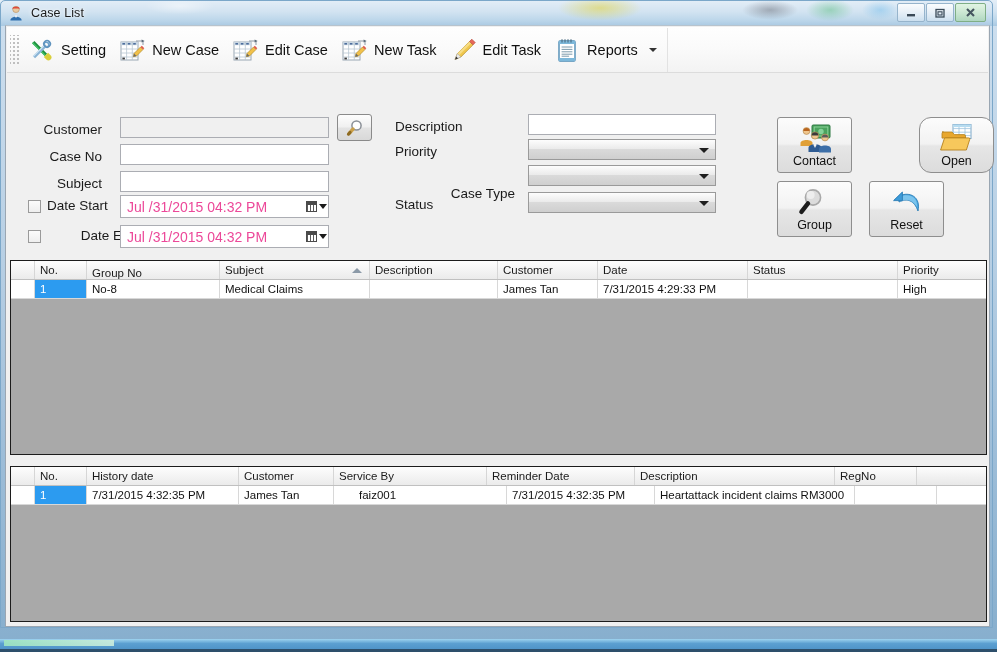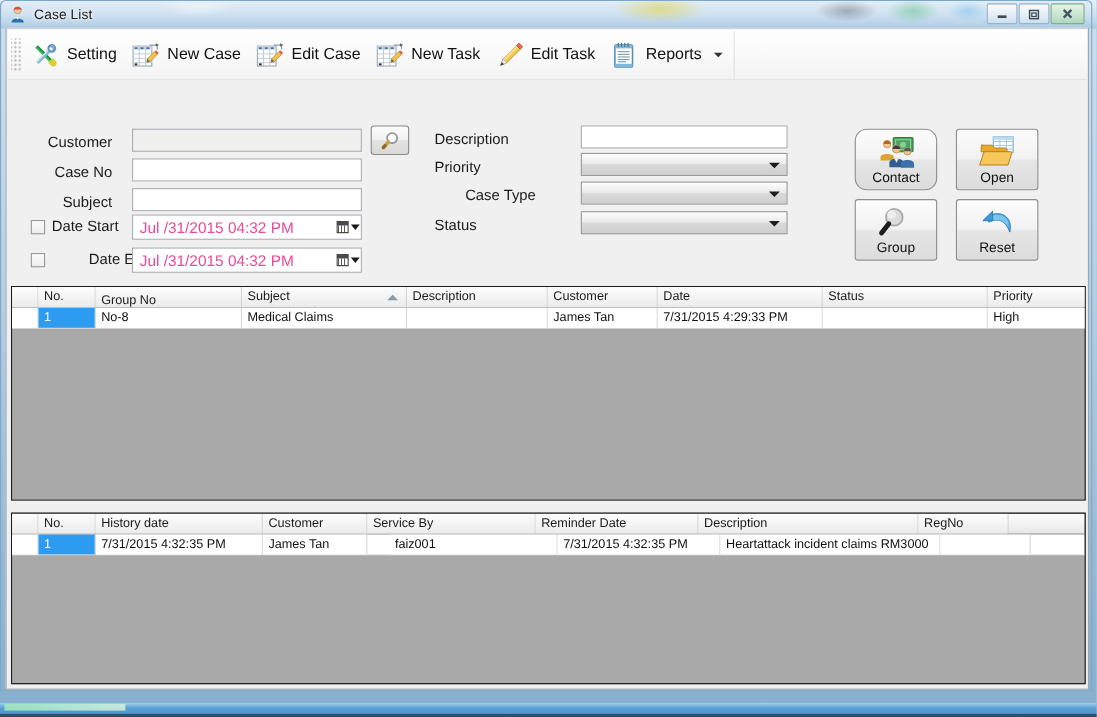--- a/index.html
+++ b/index.html
@@ -194,21 +194,21 @@
     background: linear-gradient(180deg,#fcfcfc 0%, #f2f2f2 48%, #e6e6e6 52%, #dcdcdc 100%);
     display: flex; flex-direction: column; align-items: center; justify-content: flex-end;
     padding-bottom: 4px;
   }
   .bigbtn .bb-ico { width: 34px; height: 30px; position: relative; margin-bottom: 1px; }
   .bigbtn .bb-label { font-size: 12.5px; color: #111; }
 
   
   .grid-wrap {
     position: absolute;
-    background: #737373;
+    background: #8b5cf6;
     border: 1px solid #1c1c1c;
     overflow: hidden;
   }
   .grid-head {
     display: flex; height: 19px;
     background: linear-gradient(180deg,#fdfdfd 0%, #f1f1f1 55%, #e8e8e8 100%);
     border-bottom: 1px solid #c0c0c0;
   }
   .grid-head .hc {
     border-right: 1px solid #d6d6d6;
@@ -471,52 +471,52 @@
       </div>
 
       <span class="fld-label" style="left:388px; top:46px; width:120px; text-align:left;">Description</span>
       <input class="txt-input" style="left: 521px; top: 41px; width: 188px; height: 21px;" value="">
 
       <span class="fld-label" style="left:388px; top:71px; width:120px; text-align:left;">Priority</span>
       <div class="combo" style="left:521px; top:66px; width:188px; height:21px;">
         <span class="combo-arrow"></span>
       </div>
 
-      <span class="fld-label" style="left:388px; top:97px; width:120px; text-align:center;">Case Type</span>
+      <span class="fld-label" style="left:388px; top:113px; width:120px; text-align:right;">Case Type</span>
       <div class="combo" style="left:521px; top:92px; width:188px; height:21px;">
         <span class="combo-arrow"></span>
       </div>
 
       <span class="fld-label" style="left:388px; top:124px; width:120px; text-align:left;">Status</span>
       <div class="combo" style="left:521px; top:119px; width:188px; height:21px;">
         <span class="combo-arrow"></span>
       </div>
 
-      <div class="bigbtn" style="left:770px; top:44px;border-radius:11px;">
+      <div class="bigbtn" style="left:770px; top:44px;">
         <span class="bb-ico">
           <svg width="34" height="30" viewBox="0 0 34 30">
             <rect x="14" y="2" width="18" height="13" rx="1.2" fill="#4ba35e" stroke="#2c7840" stroke-width="1"></rect>
             <rect x="16.2" y="4" width="13.6" height="9" fill="none" stroke="#8ed49c" stroke-width=".9"></rect>
             <circle cx="23" cy="8.5" r="2.7" fill="#86d39a"></circle>
             <circle cx="8.5" cy="8" r="3.4" fill="#f0c68e" stroke="#b88b4e" stroke-width=".7"></circle>
             <path d="M8.5 5 a3.2 3.2 0 0 1 3.2 3 l-6.4 0 a3.2 3.2 0 0 1 3.2 -3 Z" fill="#b8651f"></path>
             <path d="M2.5 20 c0-4 12-4 12 0 v3 h-12 Z" fill="#e0a037"></path>
             <circle cx="17" cy="12.5" r="3.6" fill="#f0c68e" stroke="#b88b4e" stroke-width=".7"></circle>
             <path d="M17 9.2 a3.4 3.4 0 0 1 3.4 3.2 l-6.8 0 a3.4 3.4 0 0 1 3.4 -3.2 Z" fill="#3a3a3a"></path>
             <path d="M10.5 25 c0-5 13-5 13 0 v4 h-13 Z" fill="#2f5c93"></path>
             <path d="M15.2 21.6 L17 25 L18.8 21.6 L17 20.8 Z" fill="#f4f4f4"></path>
             <circle cx="27" cy="14.5" r="3.4" fill="#f0c68e" stroke="#b88b4e" stroke-width=".7"></circle>
             <path d="M27 11.4 a3.2 3.2 0 0 1 3.2 3 l-6.4 0 a3.2 3.2 0 0 1 3.2 -3 Z" fill="#5b5b5b"></path>
             <path d="M21 26 c0-4.6 12-4.6 12 0 v3.4 h-12 Z" fill="#3d6fa8"></path>
           </svg>
         </span>
         <span class="bb-label">Contact</span>
       </div>
 
-      <div class="bigbtn" style="left:862px; top:44px;">
+      <div class="bigbtn" style="left:912px; top:44px;border-radius:12px;">
         <span class="bb-ico">
           <svg width="34" height="30" viewBox="0 0 34 30">
             <rect x="13" y="1.5" width="18" height="14" fill="#ffffff" stroke="#7fa8c8" stroke-width="1"></rect>
             <g stroke="#9cc3dd" stroke-width=".8">
               <path d="M13 5.6 h18 M13 9.2 h18 M13 12.6 h18 M19 1.5 v14 M25 1.5 v14"></path>
             </g>
             <rect x="13" y="1.5" width="18" height="2.6" fill="#b7dcf0"></rect>
             <path d="M2 9 h10 l2.4 2.6 h9.6 a1.5 1.5 0 0 1 1.5 1.5 v2 h-23.5 v-4.6 a1.5 1.5 0 0 1 1.5 -1.5 Z" fill="#e8a72e" stroke="#b4801c" stroke-width=".8"></path>
             <path d="M0.6 27 l3.6 -11 a1.6 1.6 0 0 1 1.5 -1.1 h23 a1.1 1.1 0 0 1 1.05 1.45 l-3.4 10.65 Z" fill="#f7c85c" stroke="#b4801c" stroke-width=".9"></path>
           </svg>

